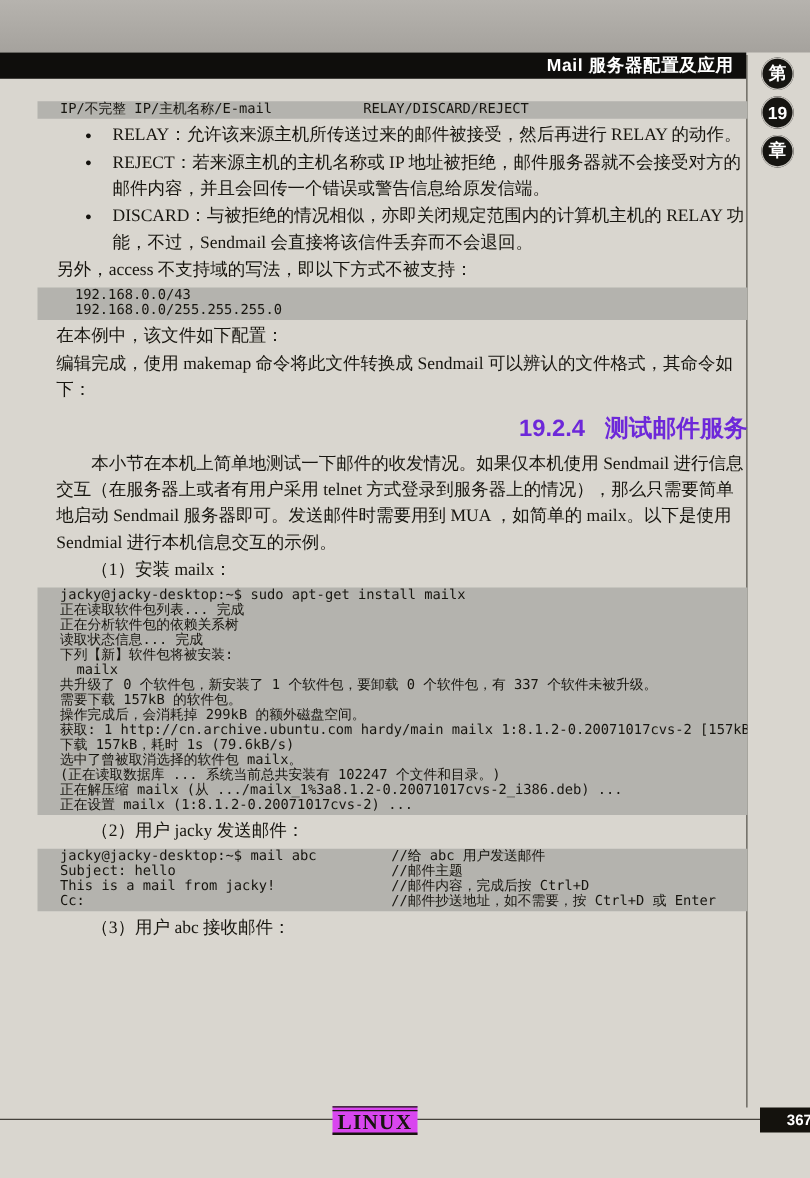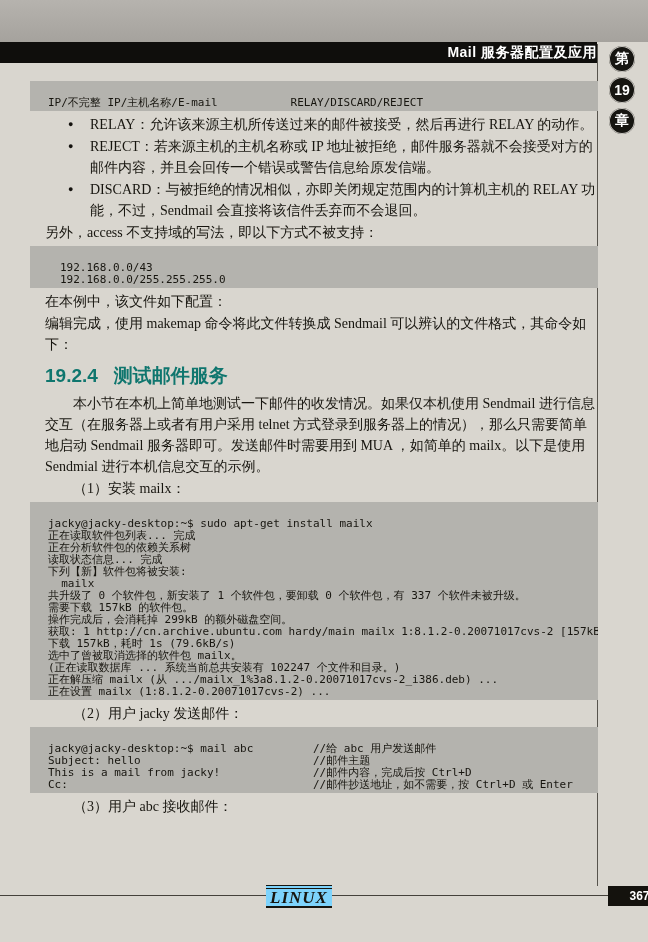--- a/index.html
+++ b/index.html
@@ -11,21 +11,21 @@
   }
   .top-strip{
     position:absolute;left:0;top:0;width:648px;height:42px;
     background:linear-gradient(#b6b3ae,#a5a29d);
   }
   .header-bar{
     position:absolute;left:0;top:42px;width:597px;height:21px;
     background:#0f0e0c;color:#ffffff;
     font-family:"Liberation Sans","DejaVu Sans",sans-serif;
     font-weight:bold;font-size:14px;line-height:21px;
-    text-align:right;box-sizing:border-box;
+    text-align:right;box-sizing:border-box;padding-right:10px;
     letter-spacing:0.5px;
   }
   .badges{
     position:absolute;left:607px;top:46px;width:30px;
     display:flex;flex-direction:column;gap:5px;align-items:center;
   }
   .badge{
     width:26px;height:26px;border-radius:50%;background:#161511;
     color:#fff;font-family:"Liberation Sans","DejaVu Sans",sans-serif;
     font-weight:bold;font-size:14px;display:flex;align-items:center;justify-content:center;
@@ -34,52 +34,51 @@
   .right-rule{
     position:absolute;left:597px;top:44px;width:1px;height:842px;background:#57544d;
   }
   .content{
     position:absolute;left:30px;top:78px;width:568px;
   }
   .codeblock{
     background:#b4b3ae;
     font-family:"DejaVu Sans Mono","Liberation Mono",monospace;
     font-size:11px;line-height:12px;color:#17150f;
-    padding:16px 4px 2px 18px;margin:3px 0;
+    padding:0 4px 2px 18px;margin:3px 0;
     white-space:pre;overflow:hidden;
   }
   .codeblock.pad-extra{padding-left:30px;}
   .para{
     font-size:14px;line-height:21px;margin:1px 0 1px 15px;
   }
   .para.indent{text-indent:2em;}
   .bullet{
     display:flex;margin:1px 0 1px 38px;font-size:14px;line-height:21px;
   }
   .bullet .dot{
     width:22px;flex:none;font-size:9px;line-height:21px;color:#14120e;
   }
   .bullet .btext{flex:1;}
   .section-heading{
     margin:10px 0 6px 15px;
     font-family:"Liberation Sans","DejaVu Sans",sans-serif;
-    font-weight:bold;font-size:19px;line-height:22px;color:#0f766e;
+    font-weight:bold;font-size:19px;line-height:22px;color:#6d28d9;text-align:right;
   }
   .section-heading .sec-title{margin-left:16px;}
   .footer-rule{
     position:absolute;left:0;top:895px;width:608px;height:1px;background:#44413b;
   }
   .linux-logo{
     position:absolute;left:266px;top:885px;
     font-family:"Liberation Serif","DejaVu Serif",serif;
     font-weight:bold;font-size:17px;line-height:17px;letter-spacing:1px;
-    color:#17150f;background:#7dd3fc;
+    color:#17150f;background:#d946ef;
     border-top:4px double #17150f;border-bottom:2px solid #17150f;
     padding:0 4px;
-    font-style:italic;
   }
   .page-box{
     position:absolute;left:608px;top:886px;width:63px;height:20px;
     background:#14120d;color:#fff;
     font-family:"Liberation Sans","DejaVu Sans",sans-serif;
     font-weight:bold;font-size:12px;
     display:flex;align-items:center;justify-content:center;
   }
 </style>
 </head>

